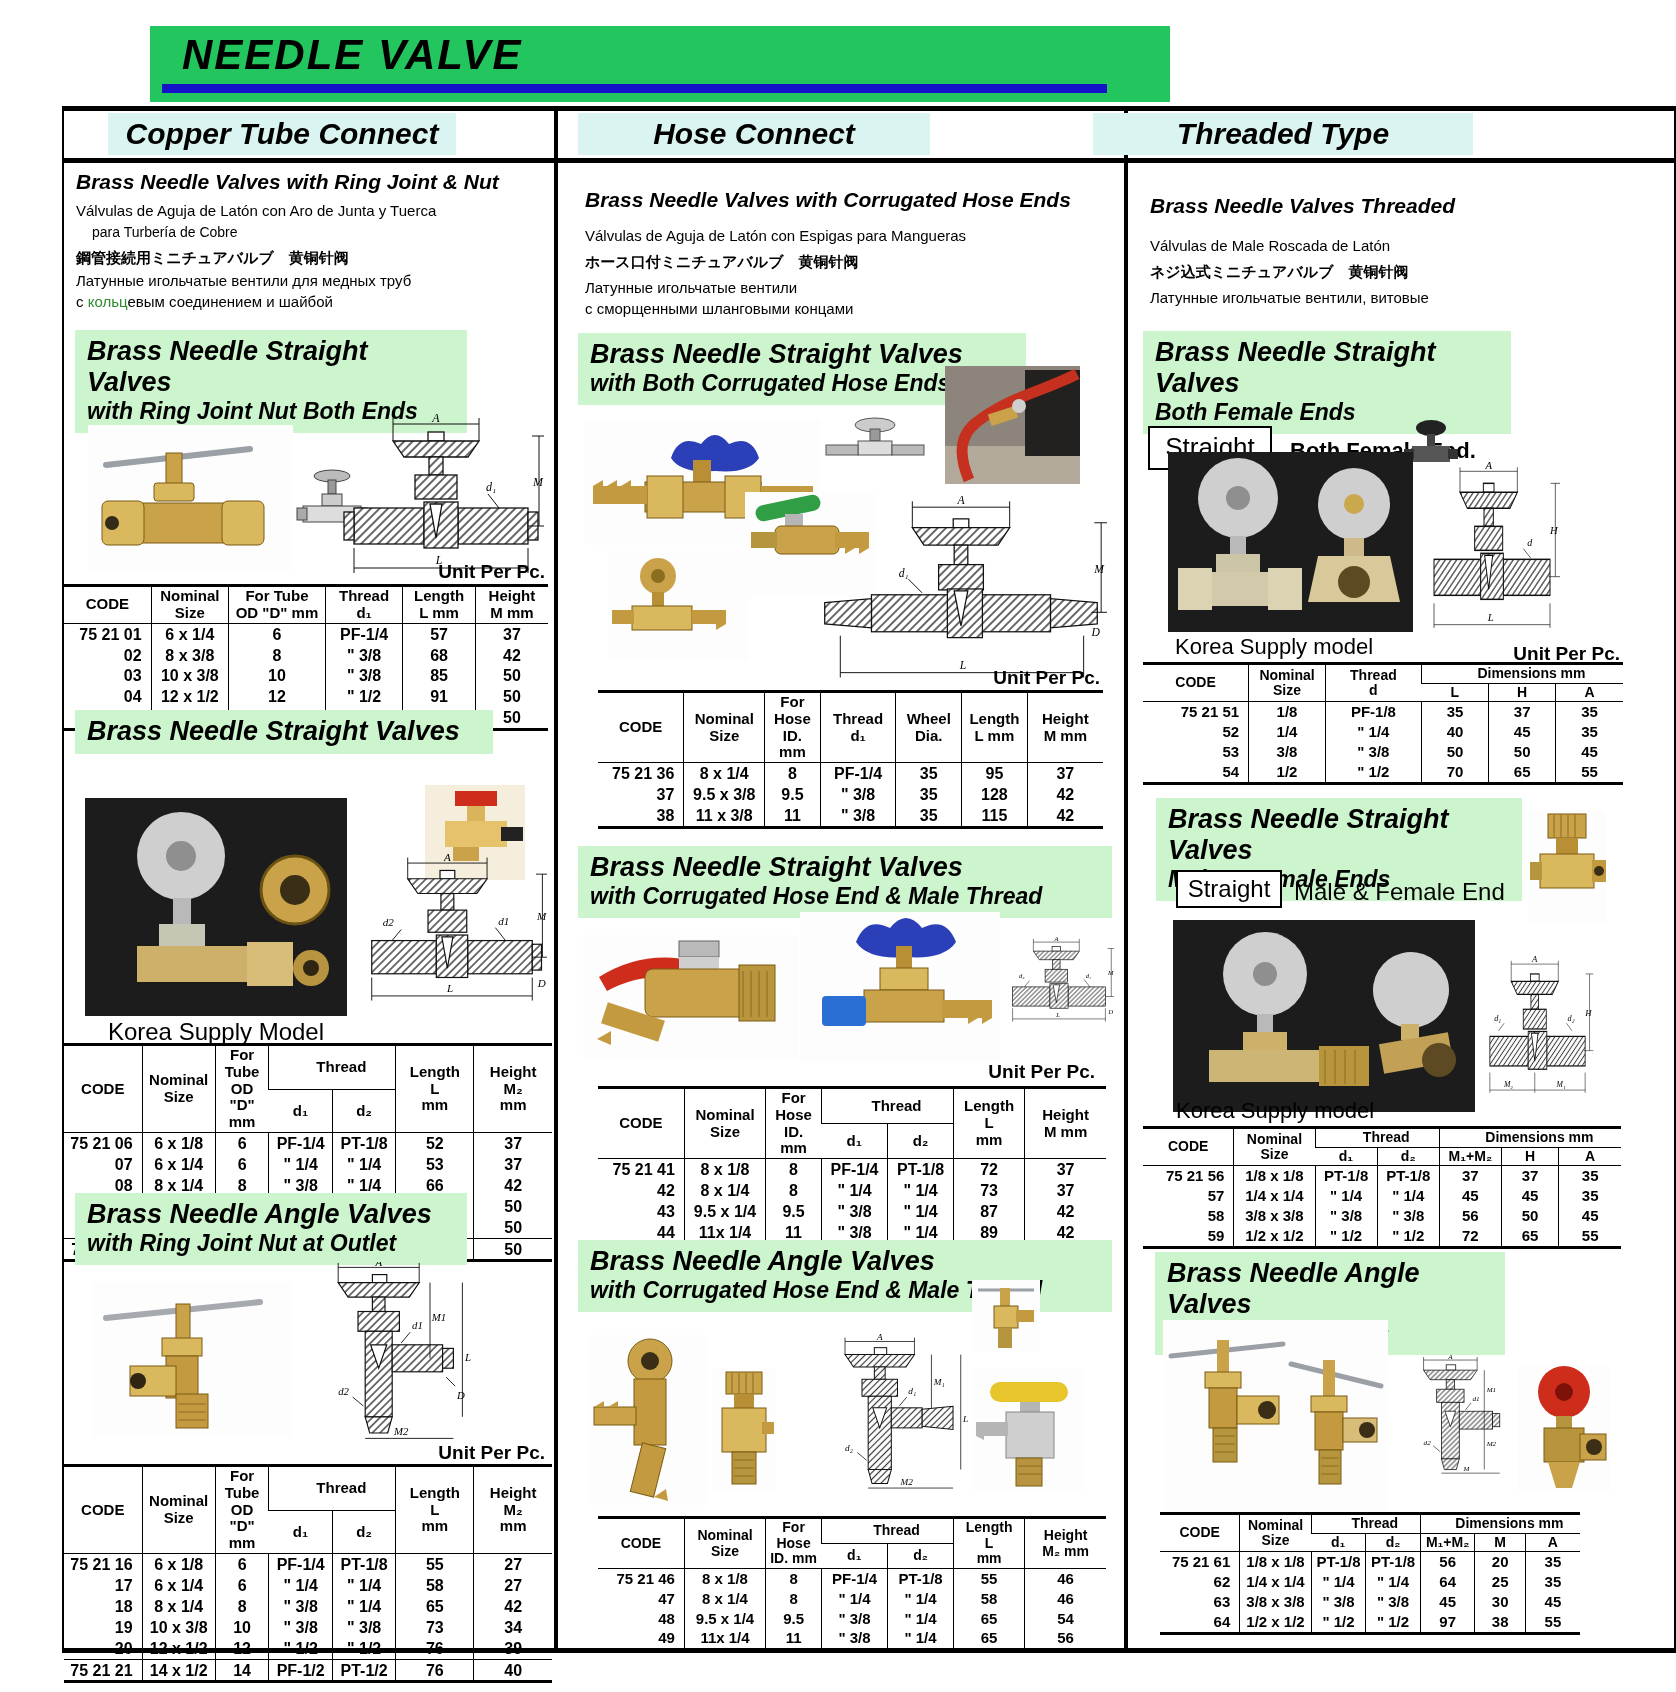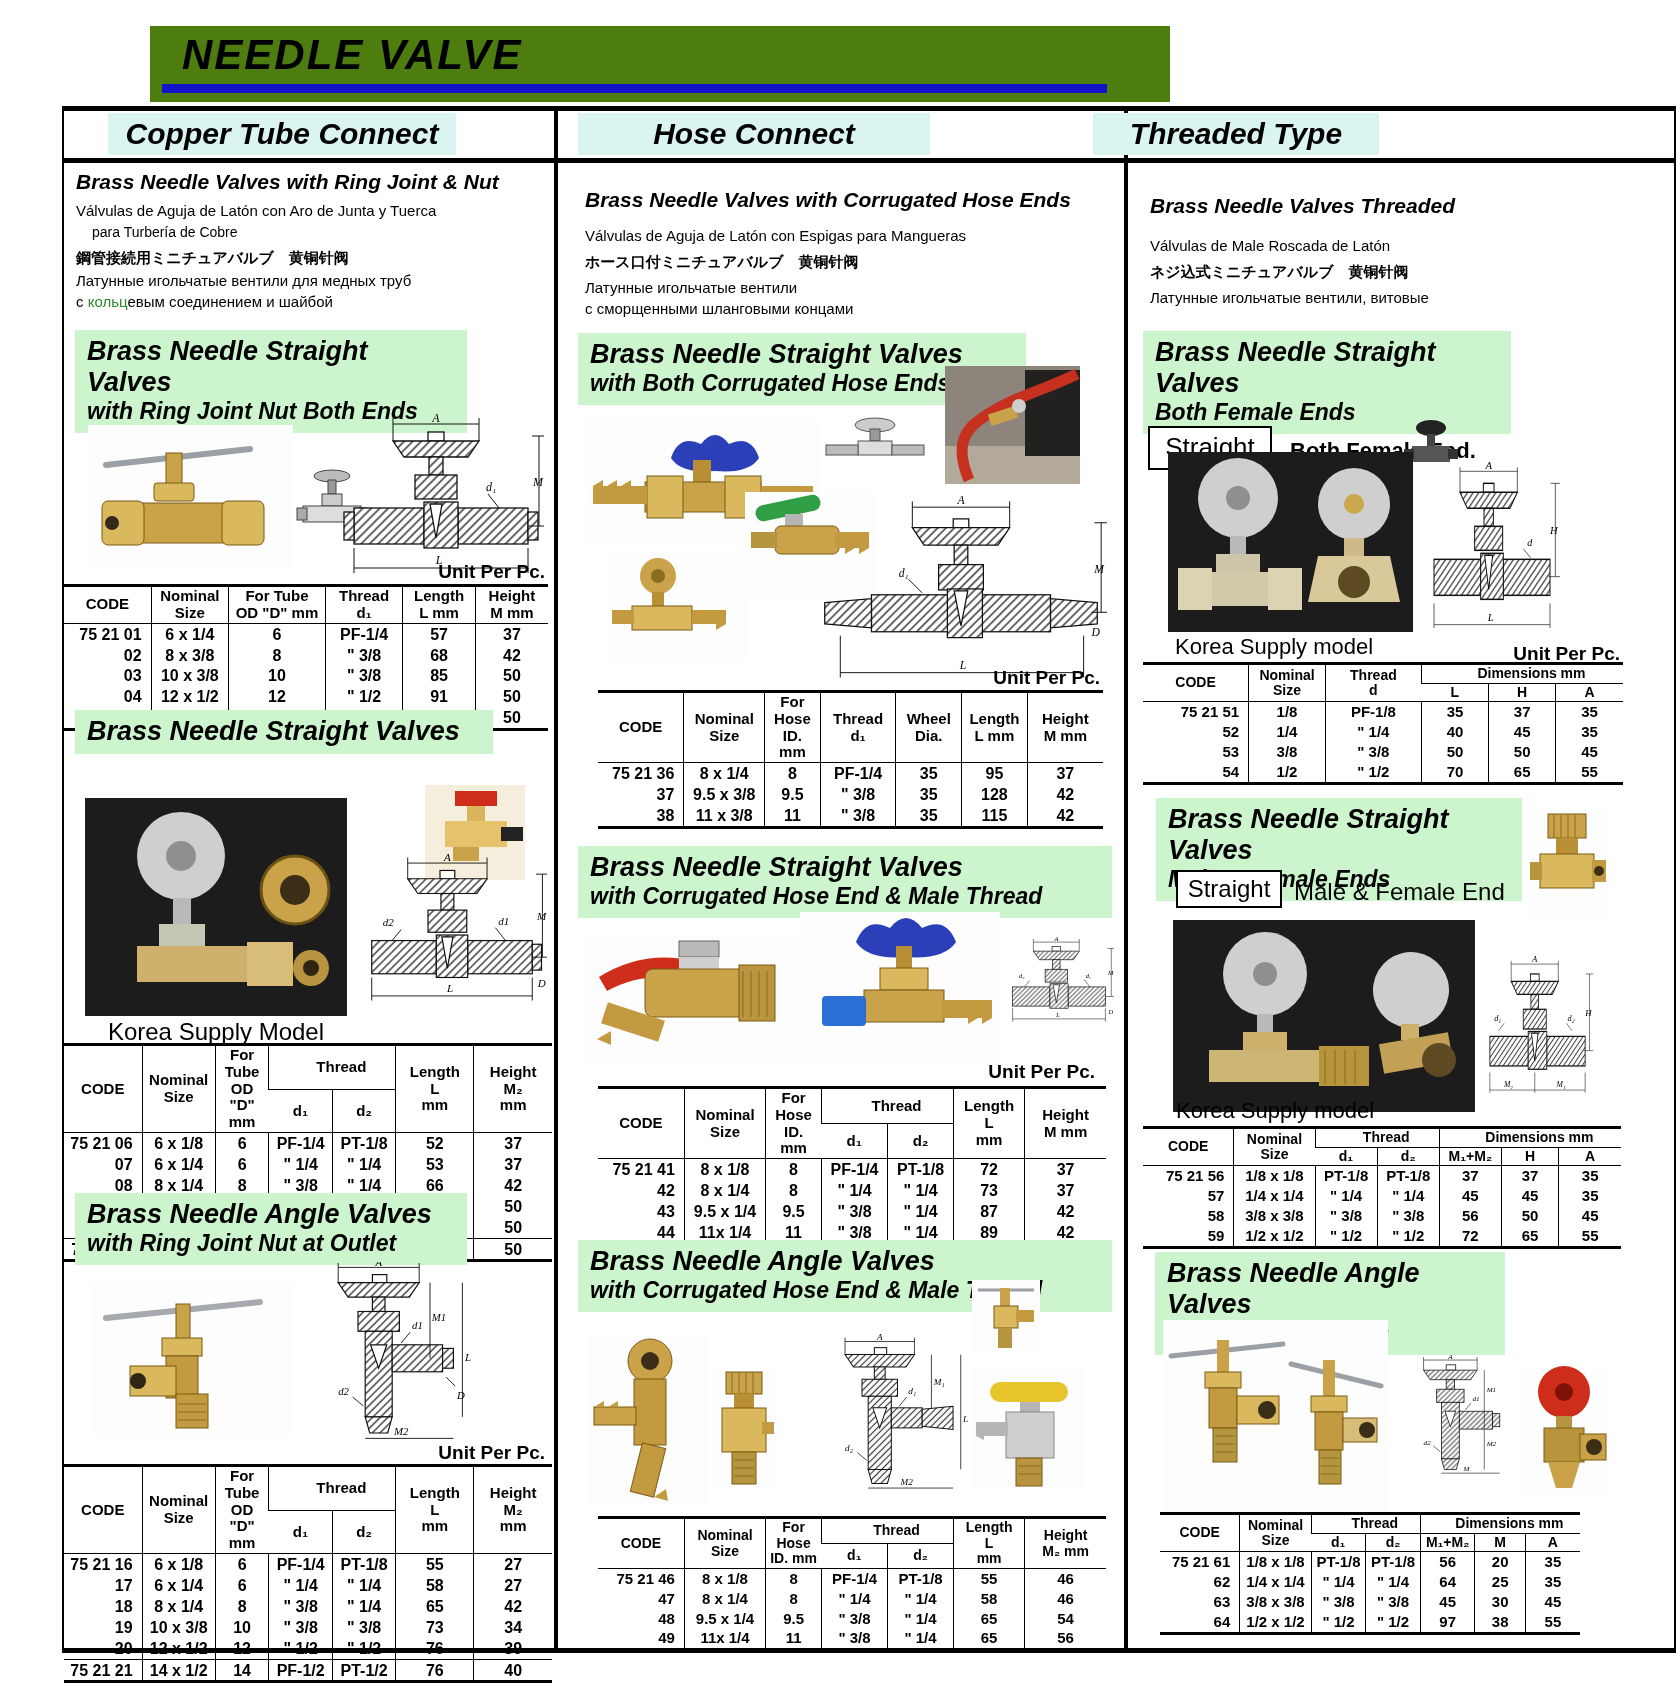--- a/index.html
+++ b/index.html
@@ -2,21 +2,21 @@
 <html><head>
 <meta charset="utf-8">
 <style>
   * { box-sizing: border-box; margin: 0; padding: 0; }
   html,body { background:#fff; }
   body { width:1676px; height:1692px; position:relative; font-family:"Liberation Sans",sans-serif; color:#000; }
   .abs { position:absolute; }
   .hline { position:absolute; background:#000; }
   .vline { position:absolute; background:#000; }
   
-  .page-band { position:absolute; left:150px; top:26px; width:1020px; height:76px; background:#4d7c0f; }
+  .page-band { position:absolute; left:150px; top:26px; width:1020px; height:76px; background:#22c55e; }
   .page-title { position:absolute; left:32px; top:8px; font:italic bold 42px/1 "Liberation Sans",sans-serif; letter-spacing:2px; }
   .blue-bar { position:absolute; left:12px; top:58px; width:945px; height:9px; background:#1513c9; }
   .col-head { position:absolute; background:#d9f4f1; text-align:center; font:italic bold 30px/42px "Liberation Sans",sans-serif; }
   
   .desc { position:absolute; }
   .d1 { font:italic bold 21px/1.3 "Liberation Sans",sans-serif; }
   .d2 { font:italic bold 20px/1.3 "Liberation Sans",sans-serif; }
   .dt { font:15px/1.25 "Liberation Sans",sans-serif; margin-top:7px; }
   .dt.ind { margin-left:16px; margin-top:3px; font-size:14px; }
   .dt.cjk { font-weight:bold; }
@@ -57,21 +57,21 @@
   <div class="hline" style="left:62px;top:106px;width:1614px;height:5px"></div>
   <div class="hline" style="left:62px;top:158px;width:1614px;height:5px"></div>
   <div class="hline" style="left:62px;top:1648px;width:1614px;height:5px"></div>
   <div class="vline" style="left:62px;top:106px;width:2px;height:1547px"></div>
   <div class="vline" style="left:554px;top:106px;width:4px;height:1547px"></div>
   <div class="vline" style="left:1124px;top:106px;width:4px;height:1547px"></div>
   <div class="vline" style="left:1674px;top:106px;width:2px;height:1547px"></div>
 
   <div class="col-head" style="left:108px;top:113px;width:348px;height:42px">Copper Tube Connect</div>
   <div class="col-head" style="left:578px;top:113px;width:352px;height:42px">Hose Connect</div>
-  <div class="col-head" style="left:1093px;top:113px;width:286px;height:42px">Threaded Type</div>
+  <div class="col-head" style="left:1093px;top:113px;width:380px;height:42px">Threaded Type</div>
 
   <div class="desc" style="left:76px;top:168px;width:470px">
     <div class="d1">Brass Needle Valves with Ring Joint &amp; Nut</div>
     <div class="dt">Válvulas de Aguja de Latón con Aro de Junta y Tuerca</div>
     <div class="dt ind">para Turbería de Cobre</div>
     <div class="dt cjk">鋼管接続用ミニチュアバルブ　黄铜针阀</div>
     <div class="dt" style="margin-top:5px">Латунные игольчатые вентили для медных труб</div>
     <div class="dt" style="margin-top:2px"><span>с </span><span class="smudge">кольц</span><span>евым соединением и шайбой</span></div>
   </div>
 

